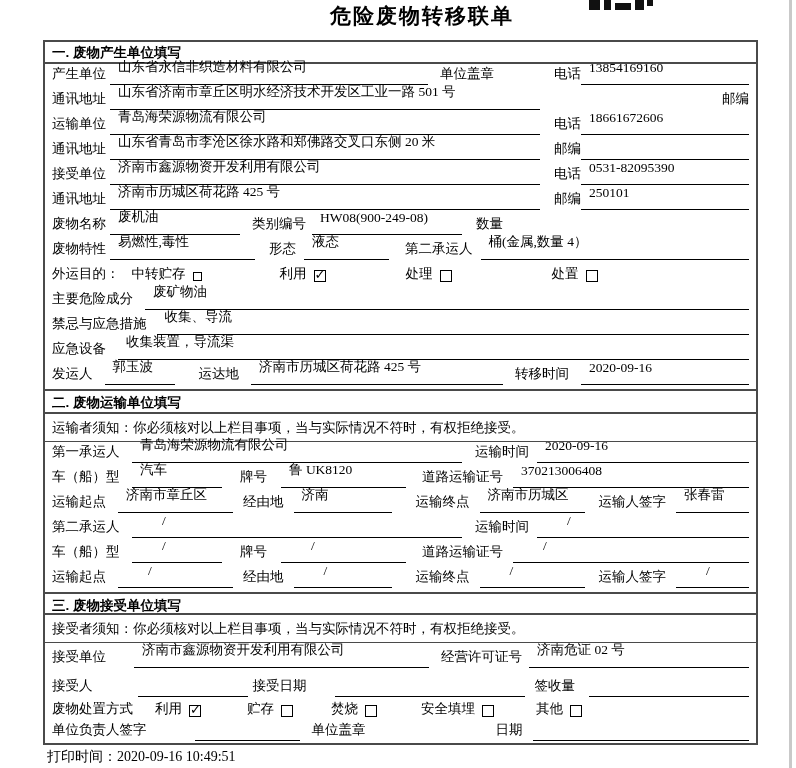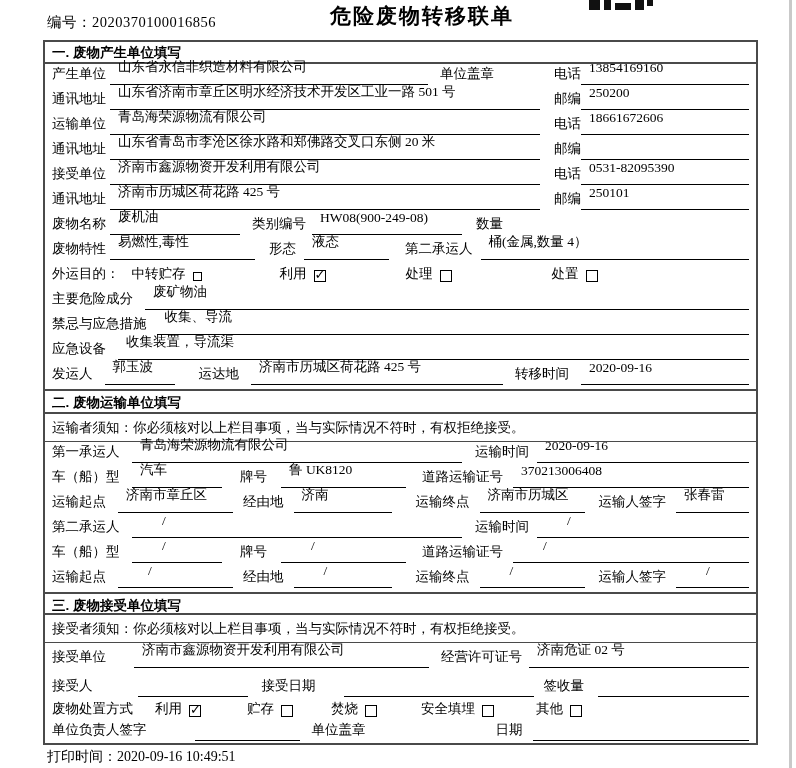--- a/index.html
+++ b/index.html
@@ -41,21 +41,20 @@
   .cb.checked::after { content:"✓"; position:absolute; left:0px; top:-4px;
         font-size:13px; font-weight:bold; font-family:"DejaVu Sans",sans-serif; }
 
   .print-line { position:absolute; left:47px; top:748px; font-size:14px; }
 </style>
 </head>
 <body>
 
 <div class="page">
 
-  <div class="serial"><span>编号：</span><span>2020370100016856</span></div>
   <div class="title">危险废物转移联单</div>
   <div class="qr">
     <i style="left:0;width:11px;height:10px"></i>
     <i style="left:15px;width:7px;height:10px"></i>
     <i style="left:26px;width:16px;height:7px;top:3px"></i>
     <i style="left:46px;width:9px;height:10px"></i>
     <i style="left:58px;width:6px;height:6px"></i>
   </div>
   <div class="scan-edge"></div>
 
@@ -68,21 +67,20 @@
       <span class="val" style="width:318px">山东省永信非织造材料有限公司</span>
       <span class="lbl" style="margin-left:12px">单位盖章</span>
       <span class="lbl ml-auto">电话</span>
       <span class="val" style="width:168px">13854169160</span>
     </div>
 
     <div class="row">
       <span class="lbl" style="width:58px">通讯地址</span>
       <span class="val" style="width:430px">山东省济南市章丘区明水经济技术开发区工业一路 501 号</span>
       <span class="lbl ml-auto">邮编</span>
-      <span class="val" style="width:168px">250200</span>
     </div>
 
     <div class="row">
       <span class="lbl" style="width:58px">运输单位</span>
       <span class="val" style="width:430px">青岛海荣源物流有限公司</span>
       <span class="lbl ml-auto">电话</span>
       <span class="val" style="width:168px">18661672606</span>
     </div>
 
     <div class="row">
@@ -222,21 +220,21 @@
     <div class="row h29">
       <span class="lbl">接受单位</span>
       <span class="val" style="width:295px;margin-left:28px">济南市鑫源物资开发利用有限公司</span>
       <span class="lbl" style="margin-left:12px">经营许可证号</span>
       <span class="val grow" style="margin-left:7px">济南危证 02 号</span>
     </div>
 
     <div class="row h29">
       <span class="lbl">接受人</span>
       <span class="val" style="width:110px;margin-left:45px"></span>
-      <span class="lbl" style="margin-left:14px">接受日期</span>
+      <span class="lbl" style="margin-left:5px">接受日期</span>
       <span class="val" style="width:190px;margin-left:28px"></span>
       <span class="lbl" style="margin-left:10px">签收量</span>
       <span class="val grow" style="margin-left:14px"></span>
     </div>
 
     <div class="row h23">
       <span class="lbl">废物处置方式</span>
       <span class="lbl" style="margin-left:22px">利用</span>
       <span class="cb checked"></span>
       <span class="lbl" style="margin-left:46px">贮存</span>

